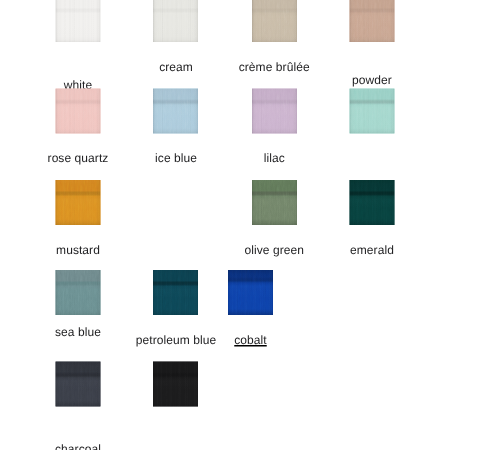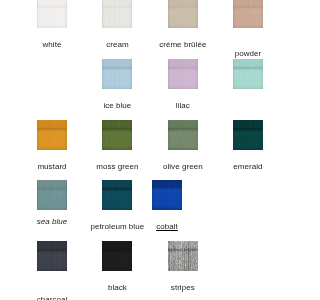--- a/index.html
+++ b/index.html
@@ -96,21 +96,21 @@
       <div class="sw" style="background: rgb(242, 241, 239); --fold: linear-gradient(180deg,rgb(241,240,238) 0px,rgb(241,240,238) 2.5px,rgb(241,240,238) 7px,rgb(235,234,232) 8.3px,rgb(235,234,232) 9.5px,rgb(242,241,239) 10.9px,rgb(242,241,239) 13px,rgb(242,241,239) 19px,rgb(241,240,238) 26px,rgb(241,240,238) 30px);">
         <div class="fold"></div>
         <div class="weave"></div>
         <div class="noise">
           <svg viewBox="0 0 30 30" preserveAspectRatio="none">
             <rect width="30" height="30" filter="url(#fabricNoise)"></rect>
           </svg>
         </div>
         <div class="edge"></div>
       </div>
-      <div class="lbl" style="margin-top: 13px;">white</div>
+      <div class="lbl" style="margin-top: 25px;">white</div>
     </div>
     <div class="cell" style="left: 84.4px; top: -2px;">
       <div class="sw" style="background: rgb(232, 232, 227); --fold: linear-gradient(180deg,rgb(230,230,225) 0px,rgb(231,231,226) 2.5px,rgb(231,231,226) 7px,rgb(225,225,220) 8.3px,rgb(225,225,220) 9.5px,rgb(232,232,227) 10.9px,rgb(232,232,227) 13px,rgb(232,232,227) 19px,rgb(231,231,226) 26px,rgb(231,231,226) 30px);">
         <div class="fold"></div>
         <div class="weave"></div>
         <div class="noise">
           <svg viewBox="0 0 30 30" preserveAspectRatio="none">
             <rect width="30" height="30" filter="url(#fabricNoise)"></rect>
           </svg>
         </div>
@@ -137,20 +137,33 @@
         <div class="weave"></div>
         <div class="noise">
           <svg viewBox="0 0 30 30" preserveAspectRatio="none">
             <rect width="30" height="30" filter="url(#fabricNoise)"></rect>
           </svg>
         </div>
         <div class="edge"></div>
       </div>
       <div class="lbl" style="margin-top: 22px;">powder</div>
     </div>
+    <div class="cell" style="left: 19px; top: 58.5px;">
+      <div class="sw" style="background: rgb(242, 199, 194); --fold: linear-gradient(180deg,rgb(238,196,191) 0px,rgb(239,197,192) 2.5px,rgb(239,197,192) 7px,rgb(229,188,183) 8.3px,rgb(229,188,184) 9.5px,rgb(241,198,193) 10.9px,rgb(242,200,195) 13px,rgb(242,199,194) 19px,rgb(241,198,193) 26px,rgb(240,197,192) 30px);">
+        <div class="fold"></div>
+        <div class="weave"></div>
+        <div class="noise">
+          <svg viewBox="0 0 30 30" preserveAspectRatio="none">
+            <rect width="30" height="30" filter="url(#fabricNoise)"></rect>
+          </svg>
+        </div>
+        <div class="edge"></div>
+      </div>
+      <div class="lbl" style="margin-top: 13px;">rose quartz</div>
+    </div>
     <div class="cell" style="left: 84.4px; top: 58.5px;">
       <div class="sw" style="background: rgb(174, 205, 222); --fold: linear-gradient(180deg,rgb(165,194,210) 0px,rgb(167,196,213) 2.5px,rgb(167,197,213) 7px,rgb(155,182,198) 8.3px,rgb(155,183,198) 9.5px,rgb(172,203,219) 10.9px,rgb(175,206,222) 13px,rgb(174,205,222) 19px,rgb(173,204,221) 26px,rgb(169,199,215) 30px);">
         <div class="fold"></div>
         <div class="weave"></div>
         <div class="noise">
           <svg viewBox="0 0 30 30" preserveAspectRatio="none">
             <rect width="30" height="30" filter="url(#fabricNoise)"></rect>
           </svg>
         </div>
         <div class="edge"></div>
@@ -188,33 +201,20 @@
         <div class="weave"></div>
         <div class="noise">
           <svg viewBox="0 0 30 30" preserveAspectRatio="none">
             <rect width="30" height="30" filter="url(#fabricNoise)"></rect>
           </svg>
         </div>
         <div class="edge"></div>
       </div>
       <div class="lbl" style="margin-top: 13px;">mustard</div>
     </div>
-    <div class="cell" style="left: 84.4px; top: 119.8px;">
-      <div class="sw" style="background: rgb(91, 116, 52); --fold: linear-gradient(180deg,rgb(73,94,42) 0px,rgb(77,98,44) 2.5px,rgb(78,99,44) 7px,rgb(67,86,38) 8.3px,rgb(68,87,39) 9.5px,rgb(87,111,50) 10.9px,rgb(93,117,54) 13px,rgb(91,116,52) 19px,rgb(91,115,52) 26px,rgb(80,103,46) 30px);">
-        <div class="fold"></div>
-        <div class="weave"></div>
-        <div class="noise">
-          <svg viewBox="0 0 30 30" preserveAspectRatio="none">
-            <rect width="30" height="30" filter="url(#fabricNoise)"></rect>
-          </svg>
-        </div>
-        <div class="edge"></div>
-      </div>
-      <div class="lbl" style="margin-top: 13px;">moss green</div>
-    </div>
     <div class="cell" style="left: 149.8px; top: 119.8px;">
       <div class="sw" style="background: rgb(115, 134, 106); --fold: linear-gradient(180deg,rgb(100,124,92) 0px,rgb(98,122,90) 2.5px,rgb(98,122,90) 7px,rgb(90,105,83) 8.3px,rgb(91,106,84) 9.5px,rgb(110,131,102) 10.9px,rgb(116,135,107) 13px,rgb(115,134,106) 19px,rgb(114,133,105) 26px,rgb(102,119,94) 30px);">
         <div class="fold"></div>
         <div class="weave"></div>
         <div class="noise">
           <svg viewBox="0 0 30 30" preserveAspectRatio="none">
             <rect width="30" height="30" filter="url(#fabricNoise)"></rect>
           </svg>
         </div>
         <div class="edge"></div>
@@ -238,21 +238,21 @@
       <div class="sw" style="background: rgb(108, 145, 147); --fold: linear-gradient(180deg,rgb(114,140,143) 0px,rgb(112,139,142) 2.5px,rgb(112,139,142) 7px,rgb(100,134,136) 8.3px,rgb(100,134,136) 9.5px,rgb(109,143,146) 10.9px,rgb(109,146,148) 13px,rgb(108,145,147) 19px,rgb(107,144,146) 26px,rgb(104,140,141) 30px);">
         <div class="fold"></div>
         <div class="weave"></div>
         <div class="noise">
           <svg viewBox="0 0 30 30" preserveAspectRatio="none">
             <rect width="30" height="30" filter="url(#fabricNoise)"></rect>
           </svg>
         </div>
         <div class="edge"></div>
       </div>
-      <div class="lbl" style="margin-top: 8px; font-style: italic;">sea blue</div>
+      <div class="lbl" style="margin-top: 8px;">sea blue</div>
     </div>
     <div class="cell" style="left: 84.4px; top: 180.2px;">
       <div class="sw" style="background: rgb(12, 71, 87); --fold: linear-gradient(180deg,rgb(11,63,78) 0px,rgb(11,65,80) 2.5px,rgb(11,65,80) 7px,rgb(8,48,58) 8.3px,rgb(8,48,59) 9.5px,rgb(12,69,85) 10.9px,rgb(14,73,89) 13px,rgb(12,71,87) 19px,rgb(12,71,87) 26px,rgb(11,66,81) 30px);">
         <div class="fold"></div>
         <div class="weave"></div>
         <div class="noise">
           <svg viewBox="0 0 30 30" preserveAspectRatio="none">
             <rect width="30" height="30" filter="url(#fabricNoise)"></rect>
           </svg>
         </div>
@@ -290,28 +290,14 @@
       <div class="sw" style="background: rgb(27, 27, 28); --fold: linear-gradient(180deg,rgb(24,24,25) 0px,rgb(24,24,25) 2.5px,rgb(24,24,25) 7px,rgb(21,21,22) 8.3px,rgb(21,21,22) 9.5px,rgb(26,26,27) 10.9px,rgb(29,29,30) 13px,rgb(27,27,28) 19px,rgb(27,27,28) 26px,rgb(25,25,26) 30px);">
         <div class="fold"></div>
         <div class="weave"></div>
         <div class="noise">
           <svg viewBox="0 0 30 30" preserveAspectRatio="none">
             <rect width="30" height="30" filter="url(#fabricNoise)"></rect>
           </svg>
         </div>
         <div class="edge"></div>
       </div>
-      <div class="lbl" style="margin-top: 13px;">black</div>
-    </div>
-    <div class="cell" style="left: 149.8px; top: 240.6px;">
-      <div class="sw striped" style="background: rgb(131, 131, 129); --fold: linear-gradient(180deg,rgb(140,140,138) 0px,rgb(138,138,136) 2.5px,rgb(137,137,136) 7px,rgb(94,94,93) 8.3px,rgb(95,95,94) 9.5px,rgb(133,133,131) 10.9px,rgb(132,132,130) 13px,rgb(131,131,129) 19px,rgb(130,130,128) 26px,rgb(126,126,124) 30px);">
-        <div class="fold"></div>
-        <div class="weave"></div>
-        <div class="noise">
-          <svg viewBox="0 0 30 30" preserveAspectRatio="none">
-            <rect width="30" height="30" filter="url(#fabricNoise)"></rect>
-          </svg>
-        </div>
-        <div class="edge"></div>
-      </div>
-      <div class="lbl" style="margin-top: 13px;">stripes</div>
     </div>
   </div>
 
 </body></html>

